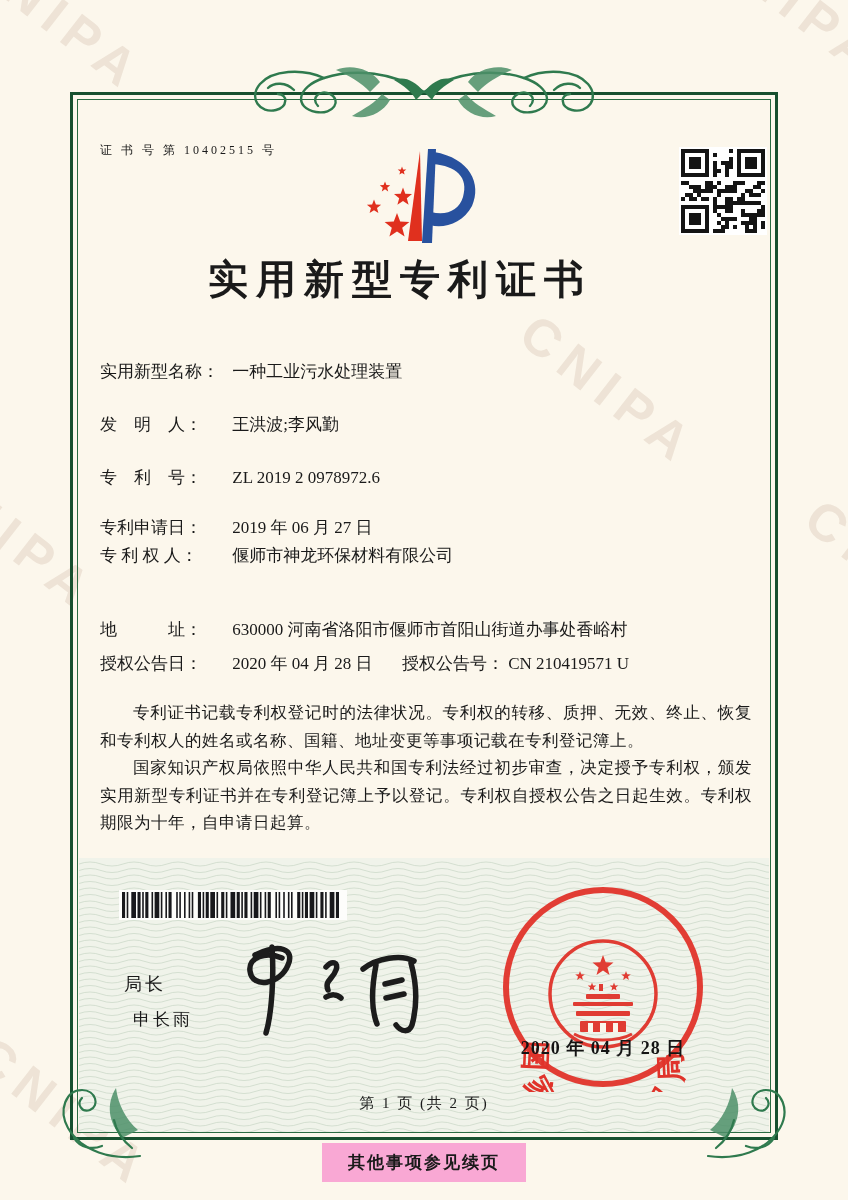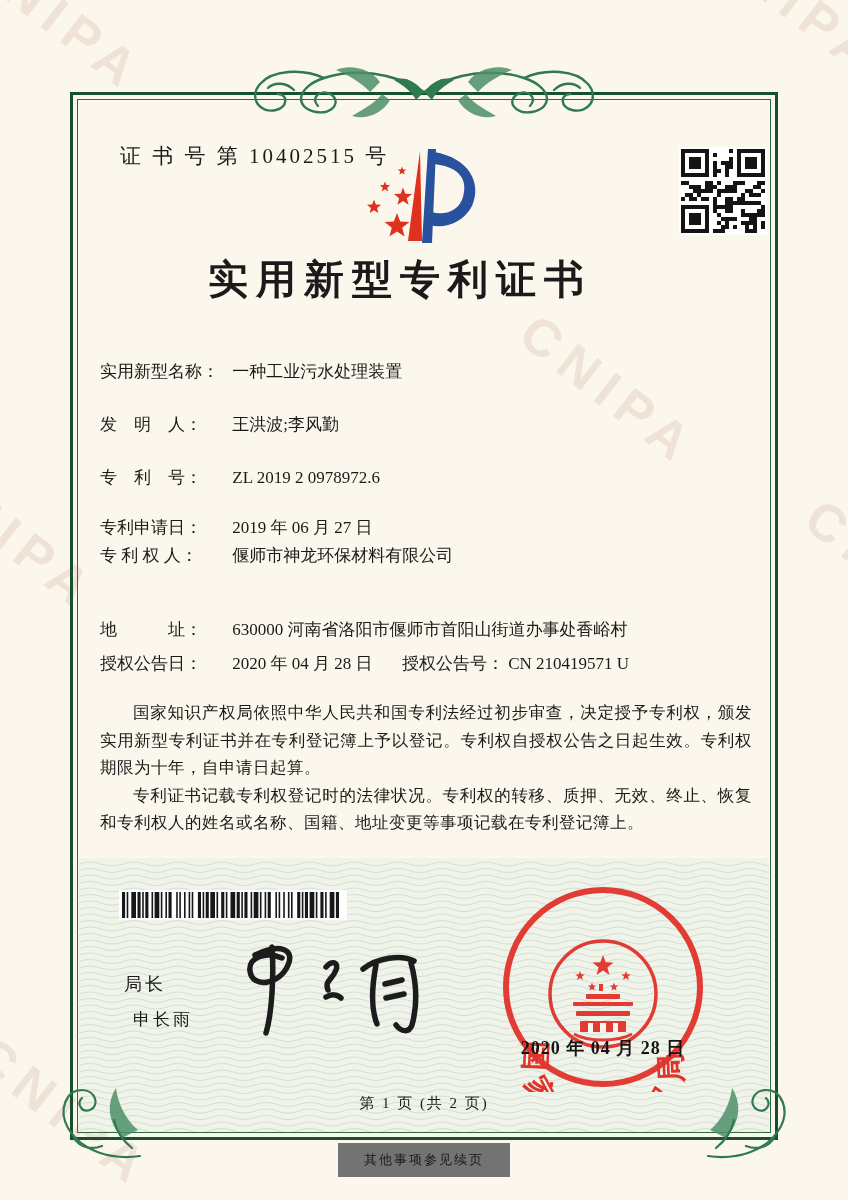--- a/index.html
+++ b/index.html
@@ -10,21 +10,21 @@
       font-weight:bold;font-size:52px;letter-spacing:10px;color:rgba(196,170,152,0.26);
       transform:rotate(38deg);white-space:nowrap;z-index:0;}
   
   .frame-outer{position:absolute;left:70px;top:92px;width:702px;height:1042px;
       border:3px solid #17502f;z-index:2;pointer-events:none;}
   .frame-inner{position:absolute;left:4px;top:4px;right:4px;bottom:4px;border:1px solid #2a6b42;}
   
   .band{position:absolute;left:79px;top:858px;width:690px;height:275px;
         background:#f0f3ea;z-index:1;}
   
-  .cert-no{position:absolute;left:100px;top:142px;font-size:21px;letter-spacing:3px;z-index:3;margin-left:20px;}
+  .cert-no{position:absolute;left:100px;top:142px;font-size:12px;letter-spacing:3px;z-index:3;}
   .logo{position:absolute;left:348px;top:136px;z-index:3;}
   .qr{position:absolute;left:679px;top:147px;z-index:3;background:#fff;padding:2px;}
   .title{position:absolute;left:0;top:252px;width:800px;text-align:center;
          font-size:40px;font-weight:bold;letter-spacing:8px;z-index:3;}
   
   .row{position:absolute;left:100px;width:660px;font-size:17px;z-index:3;white-space:nowrap;}
   .row .lab{display:inline-block;min-width:128px;}
   .row .pair2{position:absolute;left:302px;top:0;}
   
   .body-text{position:absolute;left:100px;top:699px;width:652px;font-size:16.5px;
@@ -34,21 +34,21 @@
   .barcode{position:absolute;left:119px;top:890px;background:#fdfdfb;padding:2px 3px;z-index:3;}
   .officer-title{position:absolute;left:124px;top:972px;font-size:18px;letter-spacing:3px;z-index:3;}
   .officer-name{position:absolute;left:133px;top:1008px;font-size:17px;letter-spacing:3px;z-index:3;}
   .signature{position:absolute;left:225px;top:935px;z-index:3;}
   .seal{position:absolute;left:498px;top:882px;z-index:3;}
   .seal-date{position:absolute;left:498px;top:1036px;width:210px;text-align:center;
              font-size:18px;font-weight:bold;color:#141414;letter-spacing:1px;z-index:4;}
   .page-info{position:absolute;left:0;top:1094px;width:848px;text-align:center;
              font-size:15px;letter-spacing:2px;z-index:3;}
   .cont-note{position:absolute;left:50%;transform:translateX(-50%);top:1143px;
-             background:#737373;padding:8px 26px;font-size:13px;letter-spacing:2px;z-index:3;}
+             background:#f9a8d4;padding:8px 26px;font-size:17px;letter-spacing:2px;z-index:3;font-weight:bold;}
   .ornament-top{position:absolute;left:184px;top:60px;z-index:2;}
   .corner{position:absolute;z-index:2;}
 </style>
 </head>
 <body>
 
 <div class="page">
 
   <div class="wm" style="left:-48px;top:-14px;">CNIPA</div>
   <div class="wm" style="left:690px;top:-28px;">CNIPA</div>
@@ -316,22 +316,22 @@
   <div class="row" style="top:652px;">
     <span class="lab">授权公告日：</span>
     <span>2020 年 04 月 28 日</span>
     <span class="pair2">
       <span>授权公告号：</span>
       <span>CN 210419571 U</span>
     </span>
   </div>
 
   <div class="body-text">
+    <p>专利证书记载专利权登记时的法律状况。专利权的转移、质押、无效、终止、恢复和专利权人的姓名或名称、国籍、地址变更等事项记载在专利登记簿上。</p>
     <p>国家知识产权局依照中华人民共和国专利法经过初步审查，决定授予专利权，颁发实用新型专利证书并在专利登记簿上予以登记。专利权自授权公告之日起生效。专利权期限为十年，自申请日起算。</p>
-    <p>专利证书记载专利权登记时的法律状况。专利权的转移、质押、无效、终止、恢复和专利权人的姓名或名称、国籍、地址变更等事项记载在专利登记簿上。</p>
   </div>
 
   <svg class="barcode" id="barcode-svg" width="222" height="26">
       <rect x="0.0" y="0" width="3.1" height="26" fill="#18181c"></rect>
       <rect x="4.7" y="0" width="1.6" height="26" fill="#18181c"></rect>
       <rect x="9.3" y="0" width="4.7" height="26" fill="#18181c"></rect>
       <rect x="15.5" y="0" width="3.1" height="26" fill="#18181c"></rect>
       <rect x="20.2" y="0" width="1.6" height="26" fill="#18181c"></rect>
       <rect x="23.3" y="0" width="3.1" height="26" fill="#18181c"></rect>
       <rect x="29.5" y="0" width="1.6" height="26" fill="#18181c"></rect>

